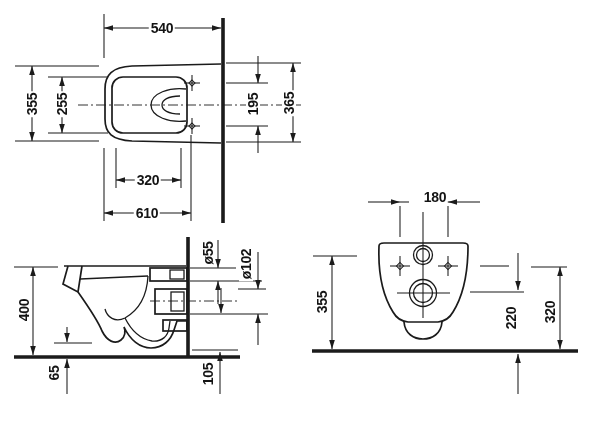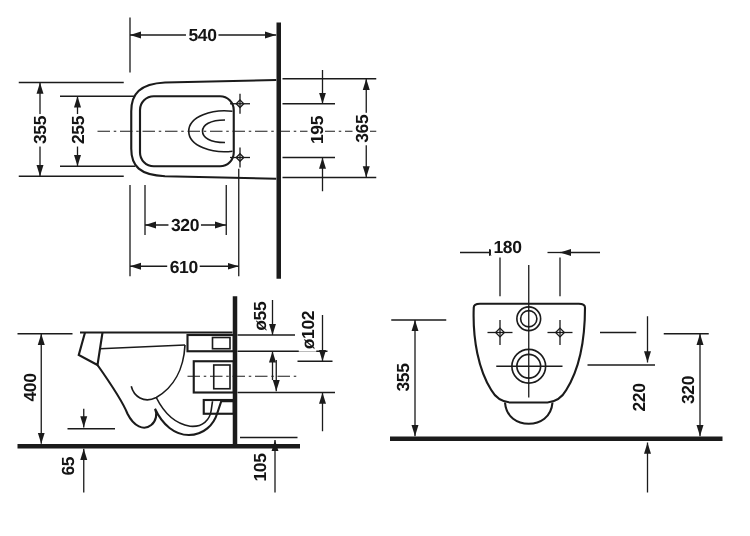--- a/index.html
+++ b/index.html
@@ -201,18 +201,18 @@
 <div class="dim v" style="left:289px;top:103px">365</div>
 <div class="dim" style="left:148px;top:180px">320</div>
 <div class="dim" style="left:147px;top:213px">610</div>
 
 <div class="dim v" style="left:24px;top:310px">400</div>
 <div class="dim v" style="left:54px;top:373px">65</div>
 <div class="dim v" style="left:208px;top:253px">ø55</div>
 <div class="dim v" style="left:246px;top:264px">ø102</div>
 <div class="dim v" style="left:208px;top:374px">105</div>
 
-<div class="dim" style="left:406px;top:197px">180</div>
+<div class="dim" style="left:435px;top:197px">180</div>
 <div class="dim v" style="left:322px;top:302px">355</div>
 <div class="dim v" style="left:511px;top:318px">220</div>
 <div class="dim v" style="left:550px;top:312px">320</div>
 
 </div>
 
 </body></html>

